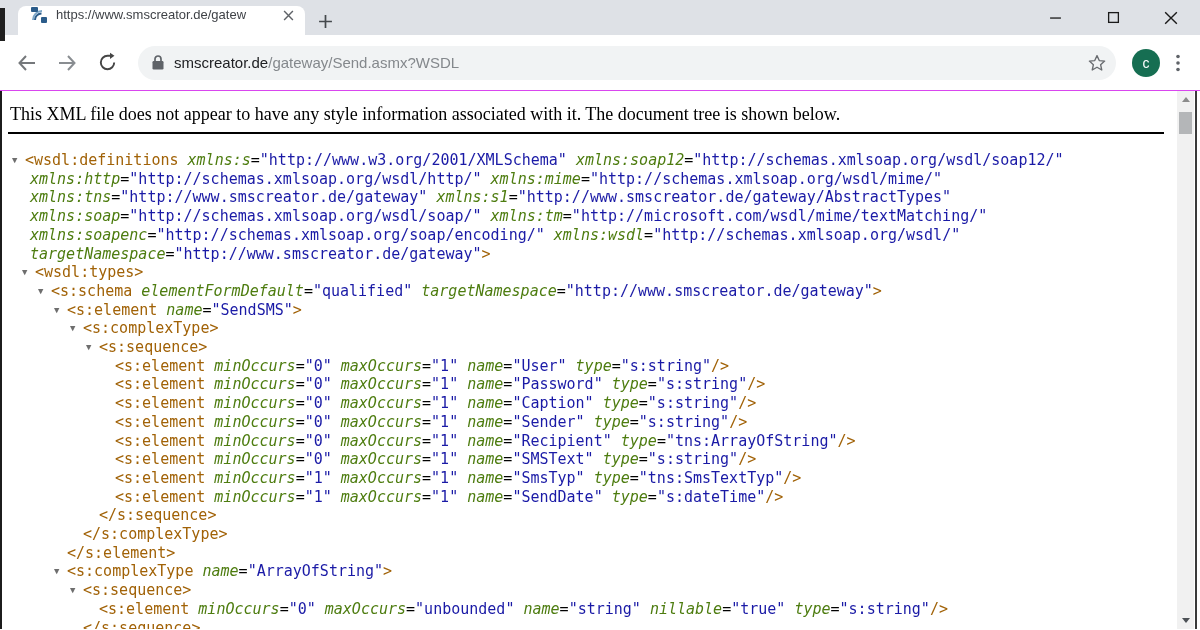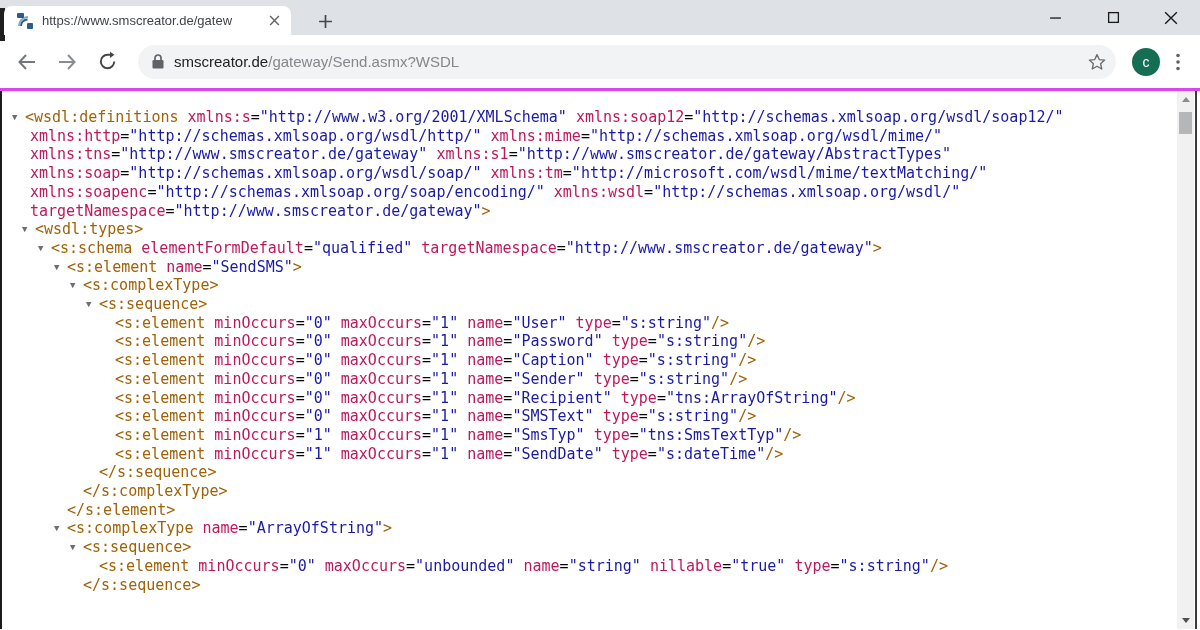--- a/index.html
+++ b/index.html
@@ -4,34 +4,34 @@
 <style>
   * { margin:0; padding:0; box-sizing:border-box; }
   html,body { width:1200px; height:630px; overflow:hidden; background:#fff;
               font-family:"Liberation Sans", sans-serif; }
 
   .window { position:relative; width:1200px; height:630px; background:#fff; }
 
   
   .tabstrip { position:relative; height:35px; background:#dee1e6; }
   .corner-notch { position:absolute; left:0; top:8px; width:5px; height:33px; background:#1f1f1f; }
-  .tab { position:absolute; left:4px; top:6px; width:287px; height:29px;
-         background:#fff; border-radius:8px 8px 0 0; display:flex; align-items:center; padding:0 8px; }
+  .tab { position:absolute; left:18px; top:6px; width:287px; height:29px;
+         background:#fff; border-radius:8px 8px 0 0; display:flex; padding:0 8px; }
   .favicon { width:18px; height:18px; margin:0 8px 0 4px; flex:0 0 auto; }
   .tab-title { position:relative; flex:1; font-size:13px; color:#3f4247; white-space:nowrap; overflow:hidden; height:17px; line-height:17px; }
   .tab-title::after { content:""; position:absolute; right:0; top:0; width:28px; height:100%;
                       background:linear-gradient(90deg, rgba(255,255,255,0), #fff 80%); }
   .tab-close { width:18px; height:18px; margin-left:4px; display:flex; align-items:center; justify-content:center; flex:0 0 auto; }
   .newtab { position:absolute; left:312px; top:8px; width:26px; height:26px; display:flex; align-items:center; justify-content:center; }
   .win-controls { position:absolute; right:0; top:0; height:35px; display:flex; }
   .win-btn { width:58px; height:35px; display:flex; align-items:center; justify-content:center; }
 
   
   .toolbar { height:56px; background:#fff; display:flex; align-items:center; padding:4px 10px;
-             border-bottom:3px solid #d946ef; }
+             border-bottom:1px solid #d946ef; }
   .nav-btn { width:34px; height:34px; display:flex; align-items:center; justify-content:center; flex:0 0 auto; margin-right:6px; }
   .omnibox { flex:1; height:34px; background:#f1f3f4; border-radius:17px; display:flex; align-items:center;
              padding:0 10px 0 14px; margin:0 10px 0 8px; min-width:0; }
   .lock { margin-right:10px; flex:0 0 auto; display:flex; }
   .url { font-size:15px; white-space:nowrap; overflow:hidden; flex:1; }
   .url .host { color:#202124; }
   .url .path { color:#84888c; }
   .star-btn { flex:0 0 auto; display:flex; margin-left:8px; }
   .avatar { width:28px; height:28px; border-radius:50%; background:#166e52; color:#fff; font-size:14px;
             display:flex; align-items:center; justify-content:center; flex:0 0 auto; margin:0 6px; }
@@ -43,21 +43,21 @@
   .edge-right { position:absolute; right:3px; top:0; width:2px; height:100%; background:#3a3a3a; }
 
   .notice { font-family:"Liberation Serif", serif; font-size:18px; color:#000;
             margin:0 36px 0 8px; padding:13px 0 7px 2px; border-bottom:2px solid #000; }
 
   .xml { margin-top:17px; font-family:"DejaVu Sans Mono", monospace; font-size:15px; line-height:18.7px;
          color:#000; white-space:pre; }
   .xml .line { white-space:pre; }
   .tri { display:inline-block; width:13px; font-size:9px; color:#6e6e6e; vertical-align:2px; cursor:pointer; }
   .xt { color:#a16207; }   
-  .xa { color:#be185d; }   
+  .xa { color:#4d7c0f;font-style:italic; }   
   .xv { color:#1a1aa6; }   
 
   
   .scrollbar { position:absolute; top:0; right:6px; width:17px; height:100%; background:#f1f1f1; }
   .sb-arrow { position:absolute; left:0; width:17px; height:17px; display:flex; align-items:center; justify-content:center; }
   .sb-up { top:0; } .sb-down { bottom:0; }
   .sb-tri-up   { width:0; height:0; border-left:4px solid transparent; border-right:4px solid transparent; border-bottom:5px solid #8b8b8b; }
   .sb-tri-down { width:0; height:0; border-left:4px solid transparent; border-right:4px solid transparent; border-top:5px solid #4d5156; }
   .sb-thumb { position:absolute; left:2px; top:21px; width:13px; height:22px; background:#b4b6b8; }
 </style>
@@ -147,20 +147,21 @@
     <div class="menu-btn">
       <svg width="4" height="18" viewBox="0 0 4 18">
         <circle cx="2" cy="2.5" r="1.8" fill="#5f6368"></circle>
         <circle cx="2" cy="9" r="1.8" fill="#5f6368"></circle>
         <circle cx="2" cy="15.5" r="1.8" fill="#5f6368"></circle>
       </svg>
     </div>
   </div>
 
   <div class="content">
+    <p class="notice">This XML file does not appear to have any style information associated with it. The document tree is shown below.</p>
 
     <div class="xml"><div class="line" style="padding-left: 12px;"><span class="tri">▼</span><span><span class="xt">&lt;wsdl:definitions</span> <span class="xa">xmlns:s</span>=<span class="xv">"http://www.w3.org/2001/XMLSchema"</span> <span class="xa">xmlns:soap12</span>=<span class="xv">"http://schemas.xmlsoap.org/wsdl/soap12/"</span></span></div><div class="line" style="padding-left: 30px;"><span><span class="xa">xmlns:http</span>=<span class="xv">"http://schemas.xmlsoap.org/wsdl/http/"</span> <span class="xa">xmlns:mime</span>=<span class="xv">"http://schemas.xmlsoap.org/wsdl/mime/"</span></span></div><div class="line" style="padding-left: 30px;"><span><span class="xa">xmlns:tns</span>=<span class="xv">"http://www.smscreator.de/gateway"</span> <span class="xa">xmlns:s1</span>=<span class="xv">"http://www.smscreator.de/gateway/AbstractTypes"</span></span></div><div class="line" style="padding-left: 30px;"><span><span class="xa">xmlns:soap</span>=<span class="xv">"http://schemas.xmlsoap.org/wsdl/soap/"</span> <span class="xa">xmlns:tm</span>=<span class="xv">"http://microsoft.com/wsdl/mime/textMatching/"</span></span></div><div class="line" style="padding-left: 30px;"><span><span class="xa">xmlns:soapenc</span>=<span class="xv">"http://schemas.xmlsoap.org/soap/encoding/"</span> <span class="xa">xmlns:wsdl</span>=<span class="xv">"http://schemas.xmlsoap.org/wsdl/"</span></span></div><div class="line" style="padding-left: 30px;"><span><span class="xa">targetNamespace</span>=<span class="xv">"http://www.smscreator.de/gateway"</span><span class="xt">&gt;</span></span></div><div class="line" style="padding-left: 22px;"><span class="tri">▼</span><span><span class="xt">&lt;wsdl:types</span><span class="xt">&gt;</span></span></div><div class="line" style="padding-left: 38px;"><span class="tri">▼</span><span><span class="xt">&lt;s:schema</span> <span class="xa">elementFormDefault</span>=<span class="xv">"qualified"</span> <span class="xa">targetNamespace</span>=<span class="xv">"http://www.smscreator.de/gateway"</span><span class="xt">&gt;</span></span></div><div class="line" style="padding-left: 54px;"><span class="tri">▼</span><span><span class="xt">&lt;s:element</span> <span class="xa">name</span>=<span class="xv">"SendSMS"</span><span class="xt">&gt;</span></span></div><div class="line" style="padding-left: 70px;"><span class="tri">▼</span><span><span class="xt">&lt;s:complexType</span><span class="xt">&gt;</span></span></div><div class="line" style="padding-left: 86px;"><span class="tri">▼</span><span><span class="xt">&lt;s:sequence</span><span class="xt">&gt;</span></span></div><div class="line" style="padding-left: 115px;"><span><span class="xt">&lt;s:element</span> <span class="xa">minOccurs</span>=<span class="xv">"0"</span> <span class="xa">maxOccurs</span>=<span class="xv">"1"</span> <span class="xa">name</span>=<span class="xv">"User"</span> <span class="xa">type</span>=<span class="xv">"s:string"</span><span class="xt">/&gt;</span></span></div><div class="line" style="padding-left: 115px;"><span><span class="xt">&lt;s:element</span> <span class="xa">minOccurs</span>=<span class="xv">"0"</span> <span class="xa">maxOccurs</span>=<span class="xv">"1"</span> <span class="xa">name</span>=<span class="xv">"Password"</span> <span class="xa">type</span>=<span class="xv">"s:string"</span><span class="xt">/&gt;</span></span></div><div class="line" style="padding-left: 115px;"><span><span class="xt">&lt;s:element</span> <span class="xa">minOccurs</span>=<span class="xv">"0"</span> <span class="xa">maxOccurs</span>=<span class="xv">"1"</span> <span class="xa">name</span>=<span class="xv">"Caption"</span> <span class="xa">type</span>=<span class="xv">"s:string"</span><span class="xt">/&gt;</span></span></div><div class="line" style="padding-left: 115px;"><span><span class="xt">&lt;s:element</span> <span class="xa">minOccurs</span>=<span class="xv">"0"</span> <span class="xa">maxOccurs</span>=<span class="xv">"1"</span> <span class="xa">name</span>=<span class="xv">"Sender"</span> <span class="xa">type</span>=<span class="xv">"s:string"</span><span class="xt">/&gt;</span></span></div><div class="line" style="padding-left: 115px;"><span><span class="xt">&lt;s:element</span> <span class="xa">minOccurs</span>=<span class="xv">"0"</span> <span class="xa">maxOccurs</span>=<span class="xv">"1"</span> <span class="xa">name</span>=<span class="xv">"Recipient"</span> <span class="xa">type</span>=<span class="xv">"tns:ArrayOfString"</span><span class="xt">/&gt;</span></span></div><div class="line" style="padding-left: 115px;"><span><span class="xt">&lt;s:element</span> <span class="xa">minOccurs</span>=<span class="xv">"0"</span> <span class="xa">maxOccurs</span>=<span class="xv">"1"</span> <span class="xa">name</span>=<span class="xv">"SMSText"</span> <span class="xa">type</span>=<span class="xv">"s:string"</span><span class="xt">/&gt;</span></span></div><div class="line" style="padding-left: 115px;"><span><span class="xt">&lt;s:element</span> <span class="xa">minOccurs</span>=<span class="xv">"1"</span> <span class="xa">maxOccurs</span>=<span class="xv">"1"</span> <span class="xa">name</span>=<span class="xv">"SmsTyp"</span> <span class="xa">type</span>=<span class="xv">"tns:SmsTextTyp"</span><span class="xt">/&gt;</span></span></div><div class="line" style="padding-left: 115px;"><span><span class="xt">&lt;s:element</span> <span class="xa">minOccurs</span>=<span class="xv">"1"</span> <span class="xa">maxOccurs</span>=<span class="xv">"1"</span> <span class="xa">name</span>=<span class="xv">"SendDate"</span> <span class="xa">type</span>=<span class="xv">"s:dateTime"</span><span class="xt">/&gt;</span></span></div><div class="line" style="padding-left: 99px;"><span><span class="xt">&lt;/s:sequence</span><span class="xt">&gt;</span></span></div><div class="line" style="padding-left: 83px;"><span><span class="xt">&lt;/s:complexType</span><span class="xt">&gt;</span></span></div><div class="line" style="padding-left: 67px;"><span><span class="xt">&lt;/s:element</span><span class="xt">&gt;</span></span></div><div class="line" style="padding-left: 54px;"><span class="tri">▼</span><span><span class="xt">&lt;s:complexType</span> <span class="xa">name</span>=<span class="xv">"ArrayOfString"</span><span class="xt">&gt;</span></span></div><div class="line" style="padding-left: 70px;"><span class="tri">▼</span><span><span class="xt">&lt;s:sequence</span><span class="xt">&gt;</span></span></div><div class="line" style="padding-left: 99px;"><span><span class="xt">&lt;s:element</span> <span class="xa">minOccurs</span>=<span class="xv">"0"</span> <span class="xa">maxOccurs</span>=<span class="xv">"unbounded"</span> <span class="xa">name</span>=<span class="xv">"string"</span> <span class="xa">nillable</span>=<span class="xv">"true"</span> <span class="xa">type</span>=<span class="xv">"s:string"</span><span class="xt">/&gt;</span></span></div><div class="line" style="padding-left: 83px;"><span><span class="xt">&lt;/s:sequence</span><span class="xt">&gt;</span></span></div></div>
 
     <div class="edge-left"></div>
     <div class="edge-right"></div>
 
     <div class="scrollbar">
       <div class="sb-arrow sb-up">
           <div class="sb-tri-up"></div>
         </div>

